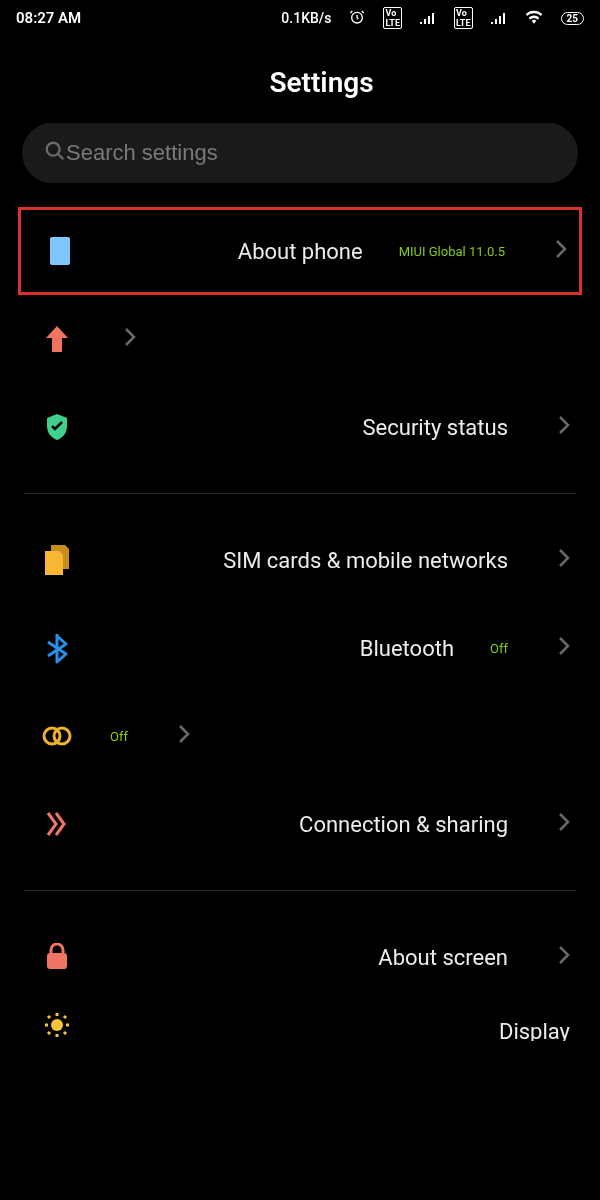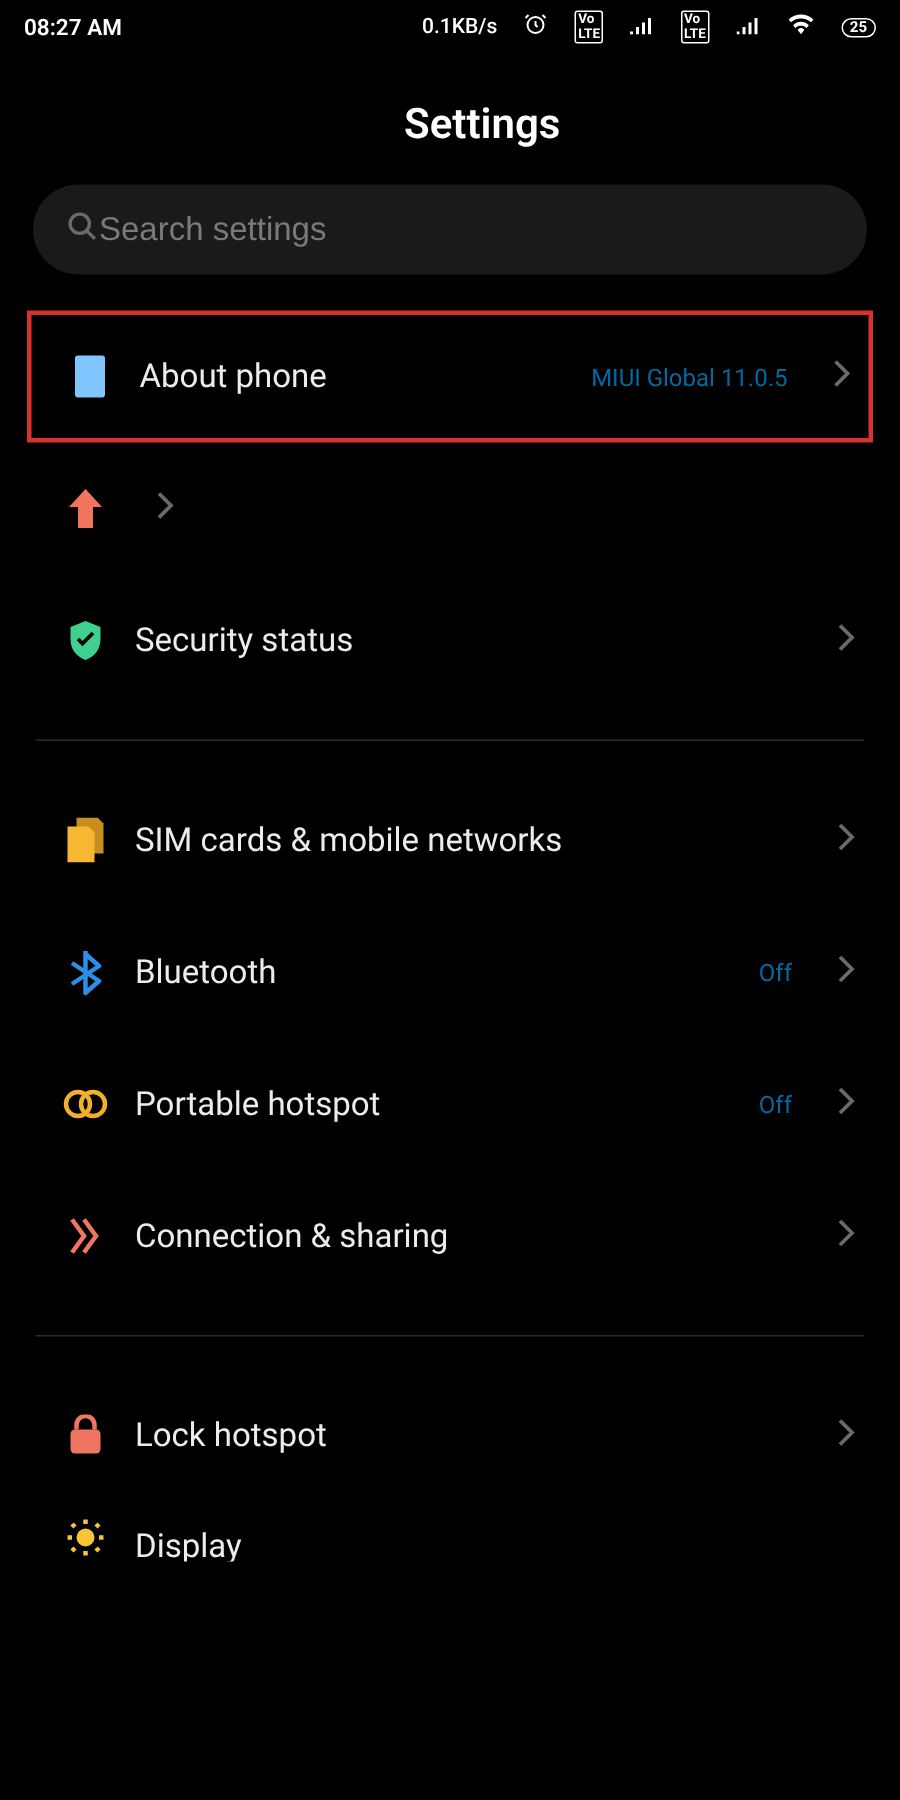--- a/index.html
+++ b/index.html
@@ -51,41 +51,42 @@
     font-size: 22px;
     flex: 1;
   }
   .search-bar input::placeholder { color: #7a7a7a; }
   .list { padding: 0 0; }
   .item {
     display: flex;
     align-items: center;
     padding: 0 30px 0 40px;
     height: 88px;
-    gap: 16px;
+    gap: 36px;
+    text-align: right;
   }
   .item.highlighted {
     border: 3px solid #d8322f;
     margin: 0 18px;
     padding: 0 12px 0 22px;
   }
   .icon-wrap {
     width: 34px;
     display: flex;
     justify-content: center;
     align-items: center;
   }
   .label {
     font-size: 22px;
     flex: 1;
     color: #ececec;
   }
   .value {
-    font-size: 16px;
-    color: #0369a1;
+    font-size: 13px;
+    color: #84cc16;
   }
   .chevron {
     color: #6a6a6a;
     margin-left: 14px;
   }
   .divider {
     height: 1px;
     background: #2a2a2a;
     margin: 22px 24px;
   }
@@ -218,21 +219,20 @@
     </span>
   </div>
 
   <div class="item">
     <span class="icon-wrap">
       <svg width="30" height="22" viewBox="0 0 30 22" fill="none" stroke="#f0b02c" stroke-width="3">
           <circle cx="10" cy="11" r="8"></circle>
           <circle cx="20" cy="11" r="8"></circle>
         </svg>
     </span>
-    <span class="label">Portable hotspot</span>
     <span class="value">Off</span>
     <span class="chevron">
       <svg width="12" height="20" viewBox="0 0 12 20" fill="none" stroke="#6a6a6a" stroke-width="2.5">
           <path d="M2 2l8 8-8 8"></path>
         </svg>
     </span>
   </div>
 
   <div class="item">
     <span class="icon-wrap">
@@ -253,21 +253,21 @@
 
 <div class="list">
 
   <div class="item">
     <span class="icon-wrap">
       <svg width="24" height="28" viewBox="0 0 24 28" fill="#f17563">
           <path d="M6 10V7a6 6 0 0112 0v3" fill="none" stroke="#f17563" stroke-width="3"></path>
           <rect x="2" y="10" width="20" height="16" rx="3"></rect>
         </svg>
     </span>
-    <span class="label">Lock hotspot</span>
+    <span class="label">About screen</span>
     <span class="chevron">
       <svg width="12" height="20" viewBox="0 0 12 20" fill="none" stroke="#6a6a6a" stroke-width="2.5">
           <path d="M2 2l8 8-8 8"></path>
         </svg>
     </span>
   </div>
 
   <div class="item cutoff" style="height:40px;overflow:hidden;align-items:flex-start;padding-top:10px;">
     <span class="icon-wrap">
       <svg width="28" height="28" viewBox="0 0 28 28" fill="#f9c437">

